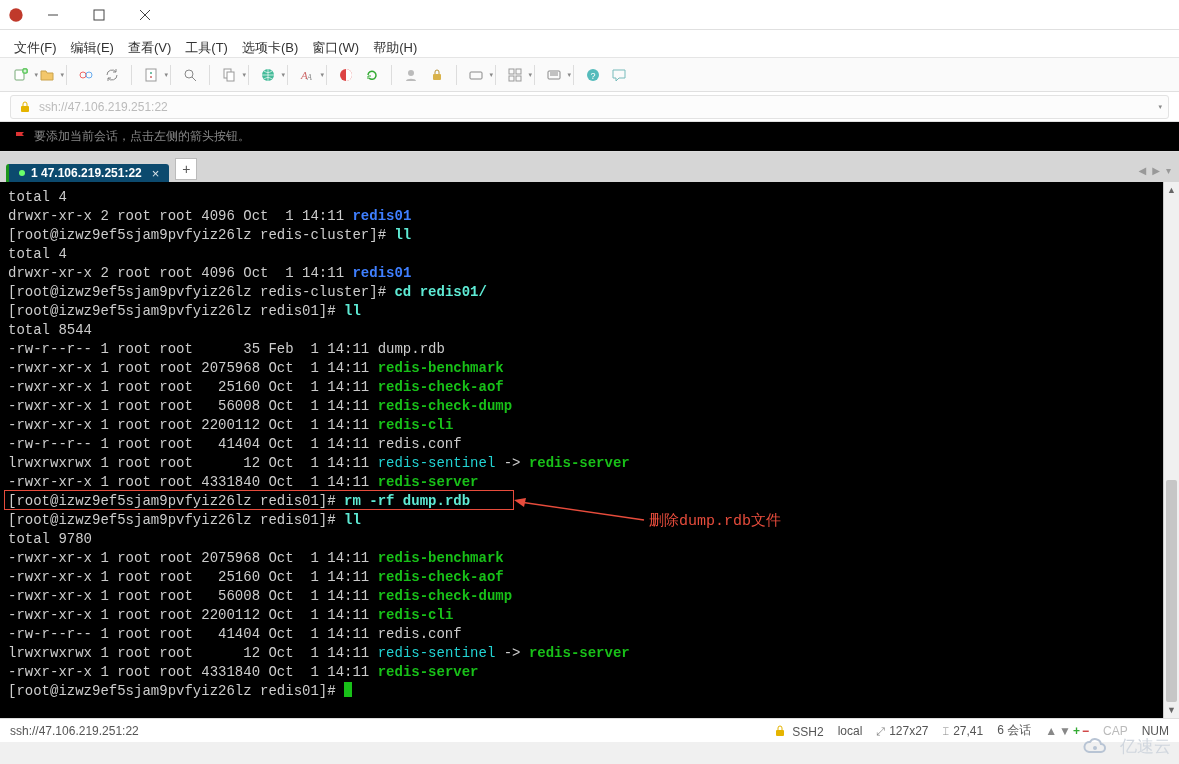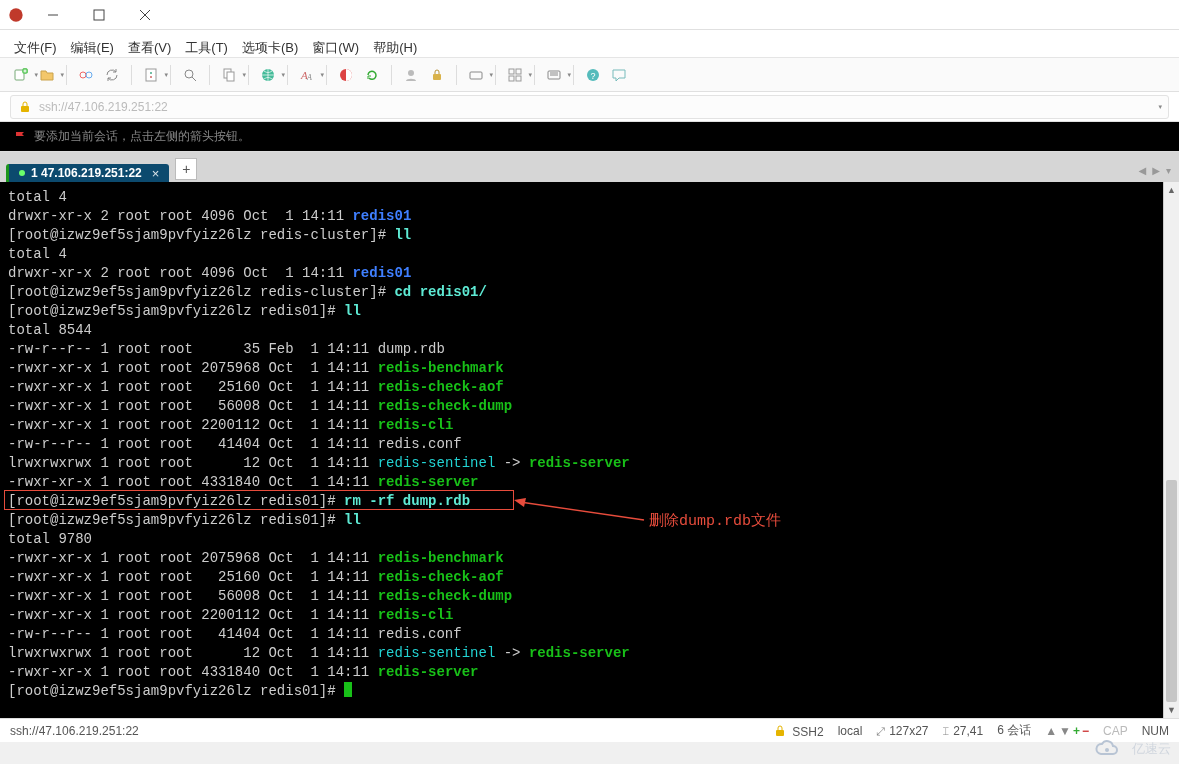--- a/index.html
+++ b/index.html
@@ -167,21 +167,21 @@
   }
   .statusbar .sp { flex: 1; }
   .statusbar .lock2 { color: #e5b400; }
   .statusbar .seg { display: flex; align-items: flex-end; gap: 4px; }
 
   .watermark {
     position: absolute;
     right: 8px; bottom: 6px;
     color: #d0d6de;
     display: flex; align-items: center; gap: 12px;
-    font-size: 13px;
+    font-size: 17px;
   }
   .watermark .logo { color:#b8c4d4; }
 </style>
 </head>
 <body>
 
 <div class="titlebar">
   <svg class="app-icon" viewBox="0 0 24 24" fill="currentColor">
       <circle cx="12" cy="12" r="10"></circle>
     </svg>

